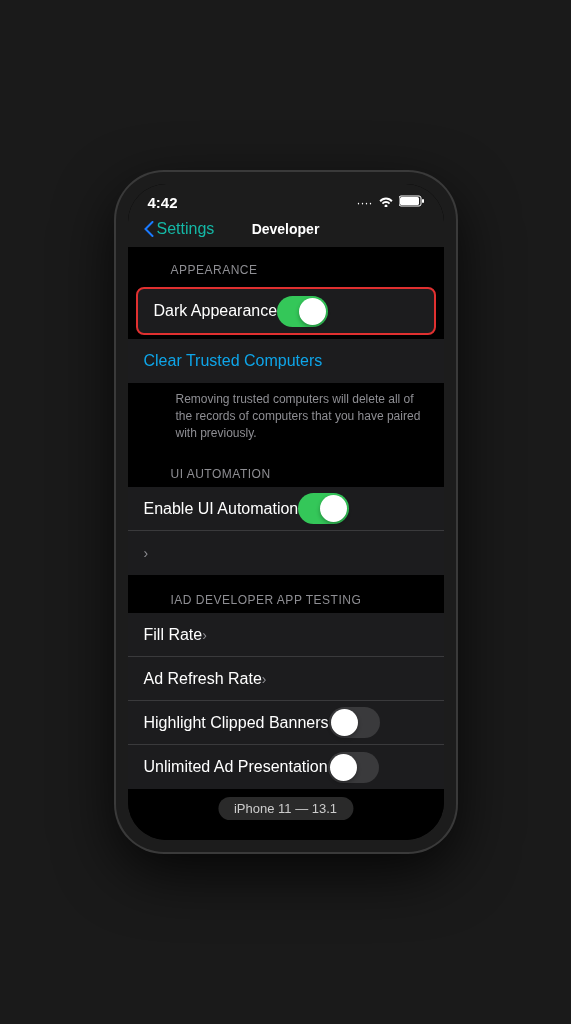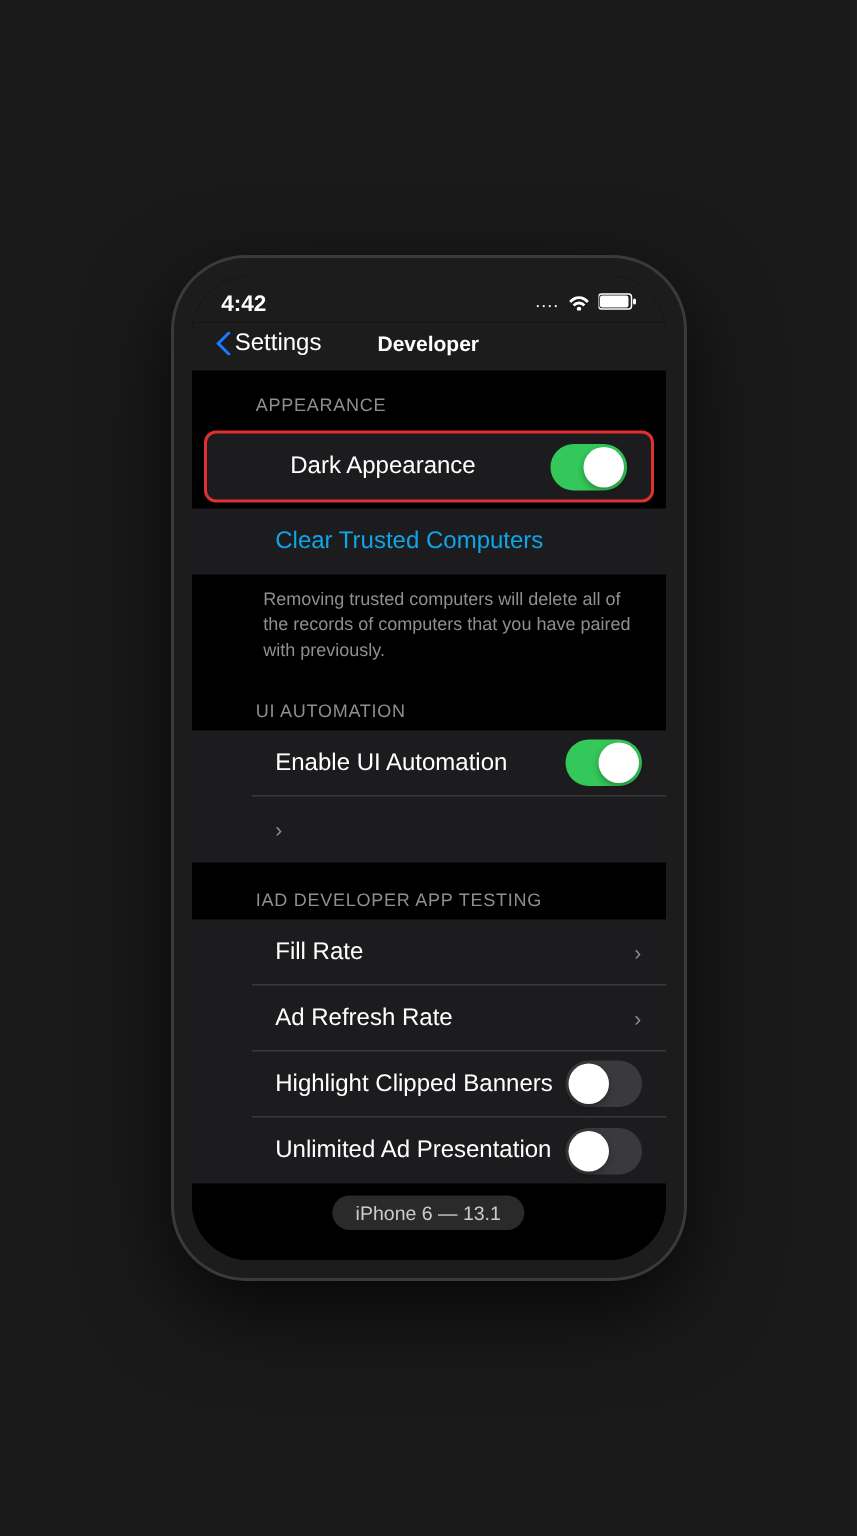--- a/index.html
+++ b/index.html
@@ -57,21 +57,21 @@
       display: flex;
       align-items: center;
       justify-content: center;
       padding: 6px 16px 10px 16px;
       position: relative;
       flex-shrink: 0;
     }
     .nav-back {
       position: absolute;
       left: 16px;
-      color: #ffffff;
+      color: #14b8a6;
       font-size: 16px;
       display: flex;
       align-items: center;
       gap: 3px;
       cursor: pointer;
     }
     .nav-title {
       color: #fff;
       font-size: 14px;
       font-weight: 600;
@@ -100,25 +100,24 @@
       margin: 0 0 2px 0;
     }
     .settings-group.highlighted {
       border: 2px solid #e03030;
       border-radius: 8px;
       margin: 4px 8px;
     }
     .settings-row {
       display: flex;
       align-items: center;
-      justify-content: space-between;
+      justify-content: flex-start;
       padding: 0 16px;
       border-bottom: 0.5px solid #3a3a3c;
       min-height: 44px;
-      margin-left: 40px;
     }
     .settings-row:last-child {
       border-bottom: none;
     }
     .row-label {
       color: #fff;
       font-size: 16px;
     }
     .row-label.blue {
       color: #0ea5e9;
@@ -274,15 +273,15 @@
             <div class="toggle off">
               <div class="toggle-knob"></div>
             </div>
           </div>
         </div>
 
       </div>
 
     </div>
 
-    <div class="phone-label-bar">iPhone 6 — 13.1</div>
+    <div class="phone-label-bar">iPhone 11 — 13.1</div>
   </div>
 </div>
 
 </body></html>

